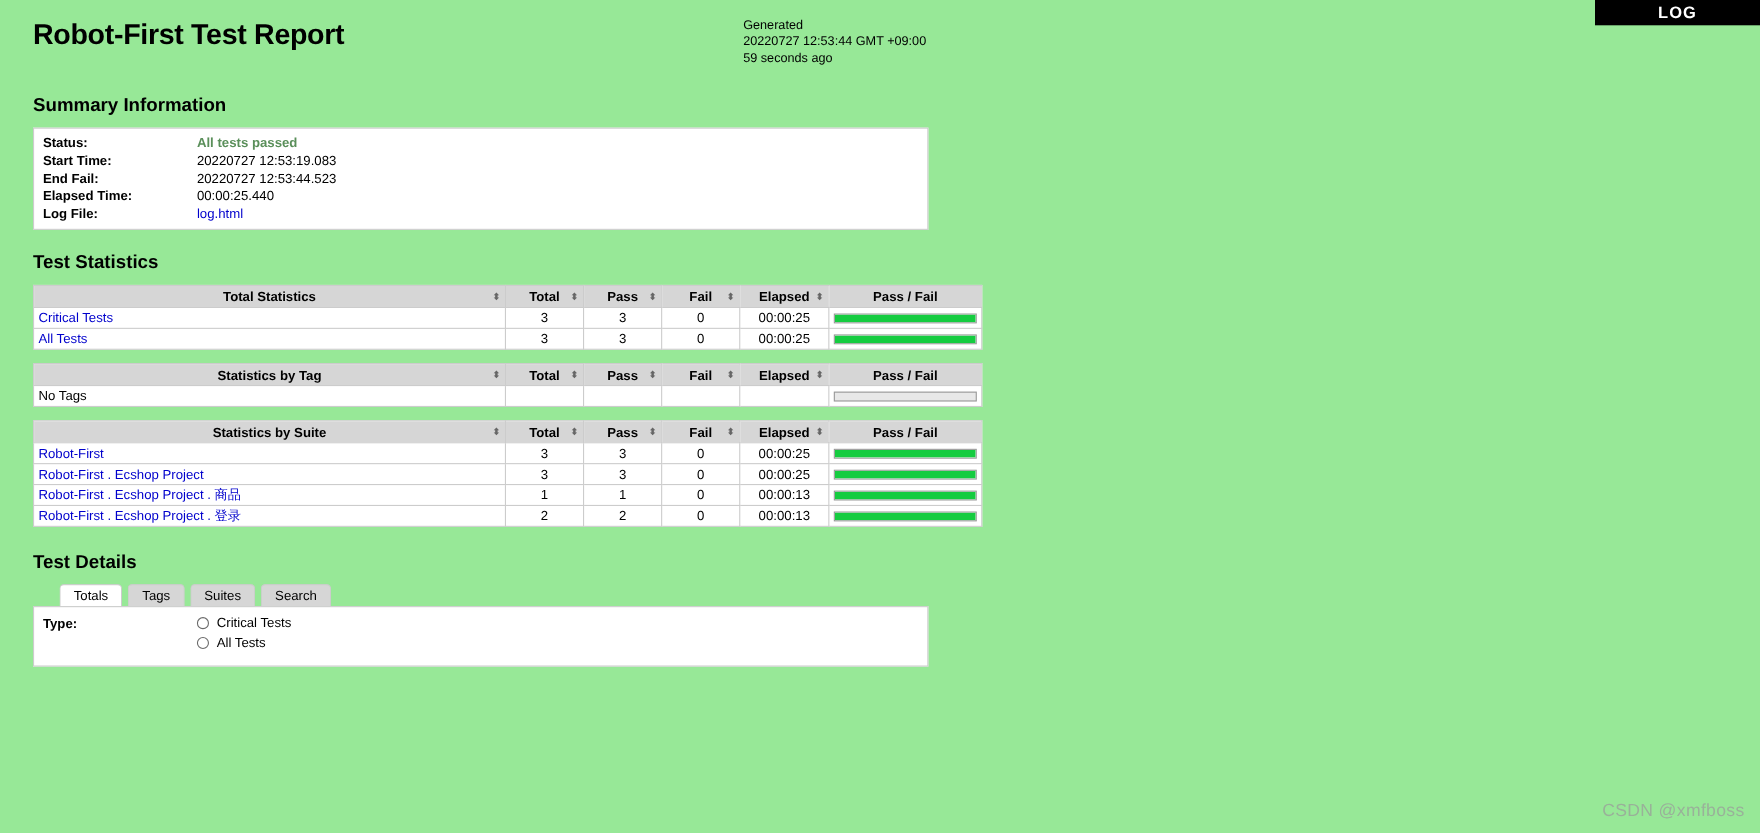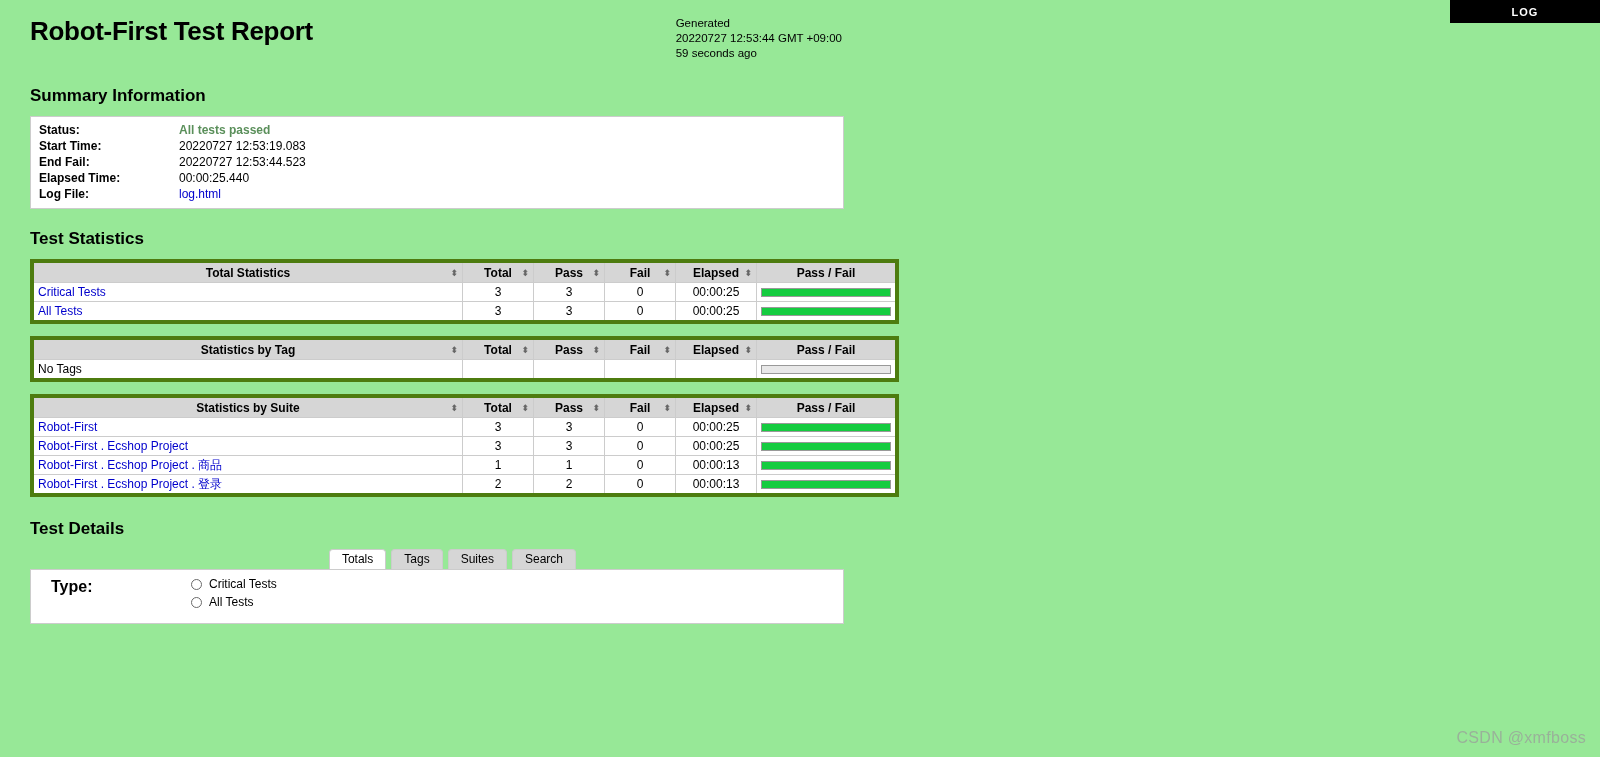--- a/index.html
+++ b/index.html
@@ -19,21 +19,21 @@
 
   
   #log-bar {
     position: absolute;
     top: 0;
     right: 0;
     width: 150px;
     height: 23px;
     background: #000000;
     color: #ffffff;
-    font-size: 11px;
+    font-size: 15px;
     font-weight: bold;
     letter-spacing: 1px;
     display: flex;
     align-items: center;
     justify-content: center;
     cursor: pointer;
     box-sizing: border-box;
   }
 
   
@@ -96,21 +96,21 @@
     width: 140px;
     padding-left: 2px;
   }
   .status-pass { color: #5a8f5a; font-weight: bold; }
   .link { color: #0000cc; text-decoration: none; }
 
   
   table.stats-table {
     width: 814px;
     border-collapse: collapse;
-    border: 4px solid #4d7c0f;
+    border: 1px solid #4d7c0f;
     background: #ffffff;
     margin-bottom: 12px;
     table-layout: fixed;
     font-size: 12px;
   }
   table.stats-table th {
     background: #d6d6d6;
     border: 1px solid #cccccc;
     font-weight: bold;
     font-size: 12px;
@@ -167,21 +167,20 @@
   }
 
   .suite-link { color: #0000cc; text-decoration: none; }
 
   
   #details-tabs {
     display: flex;
     align-items: flex-end;
     padding-left: 24px;
     height: 20px;
-    justify-content: center;
   }
   .tab {
     background: #d6d6d6;
     border: 1px solid #cccccc;
     border-bottom: none;
     border-radius: 4px 4px 0 0;
     padding: 2px 12px 3px 12px;
     font-size: 12px;
     margin-right: 5px;
     cursor: pointer;
@@ -196,23 +195,22 @@
     background: #ffffff;
     border: 1px solid #cccccc;
     box-sizing: border-box;
     padding: 7px 8px 10px 8px;
     display: flex;
     min-height: 46px;
   }
   #details-type-label {
     font-weight: bold;
     width: 140px;
-    font-size: 16px;
+    font-size: 12px;
     padding-top: 1px;
-    margin-left: 12px;
   }
   .radio-row {
     display: flex;
     align-items: center;
     margin-bottom: 4px;
     font-size: 12px;
   }
   .radio-circle {
     width: 11px;
     height: 11px;

